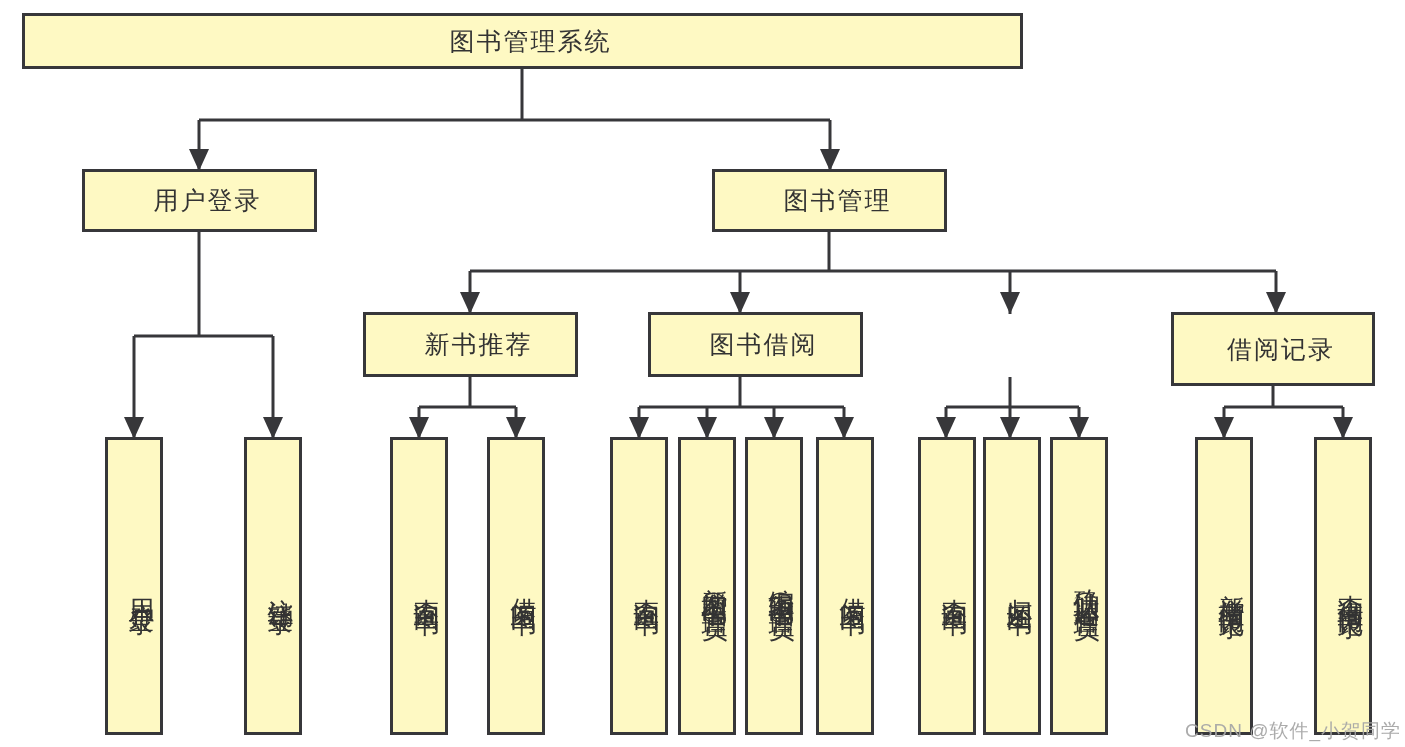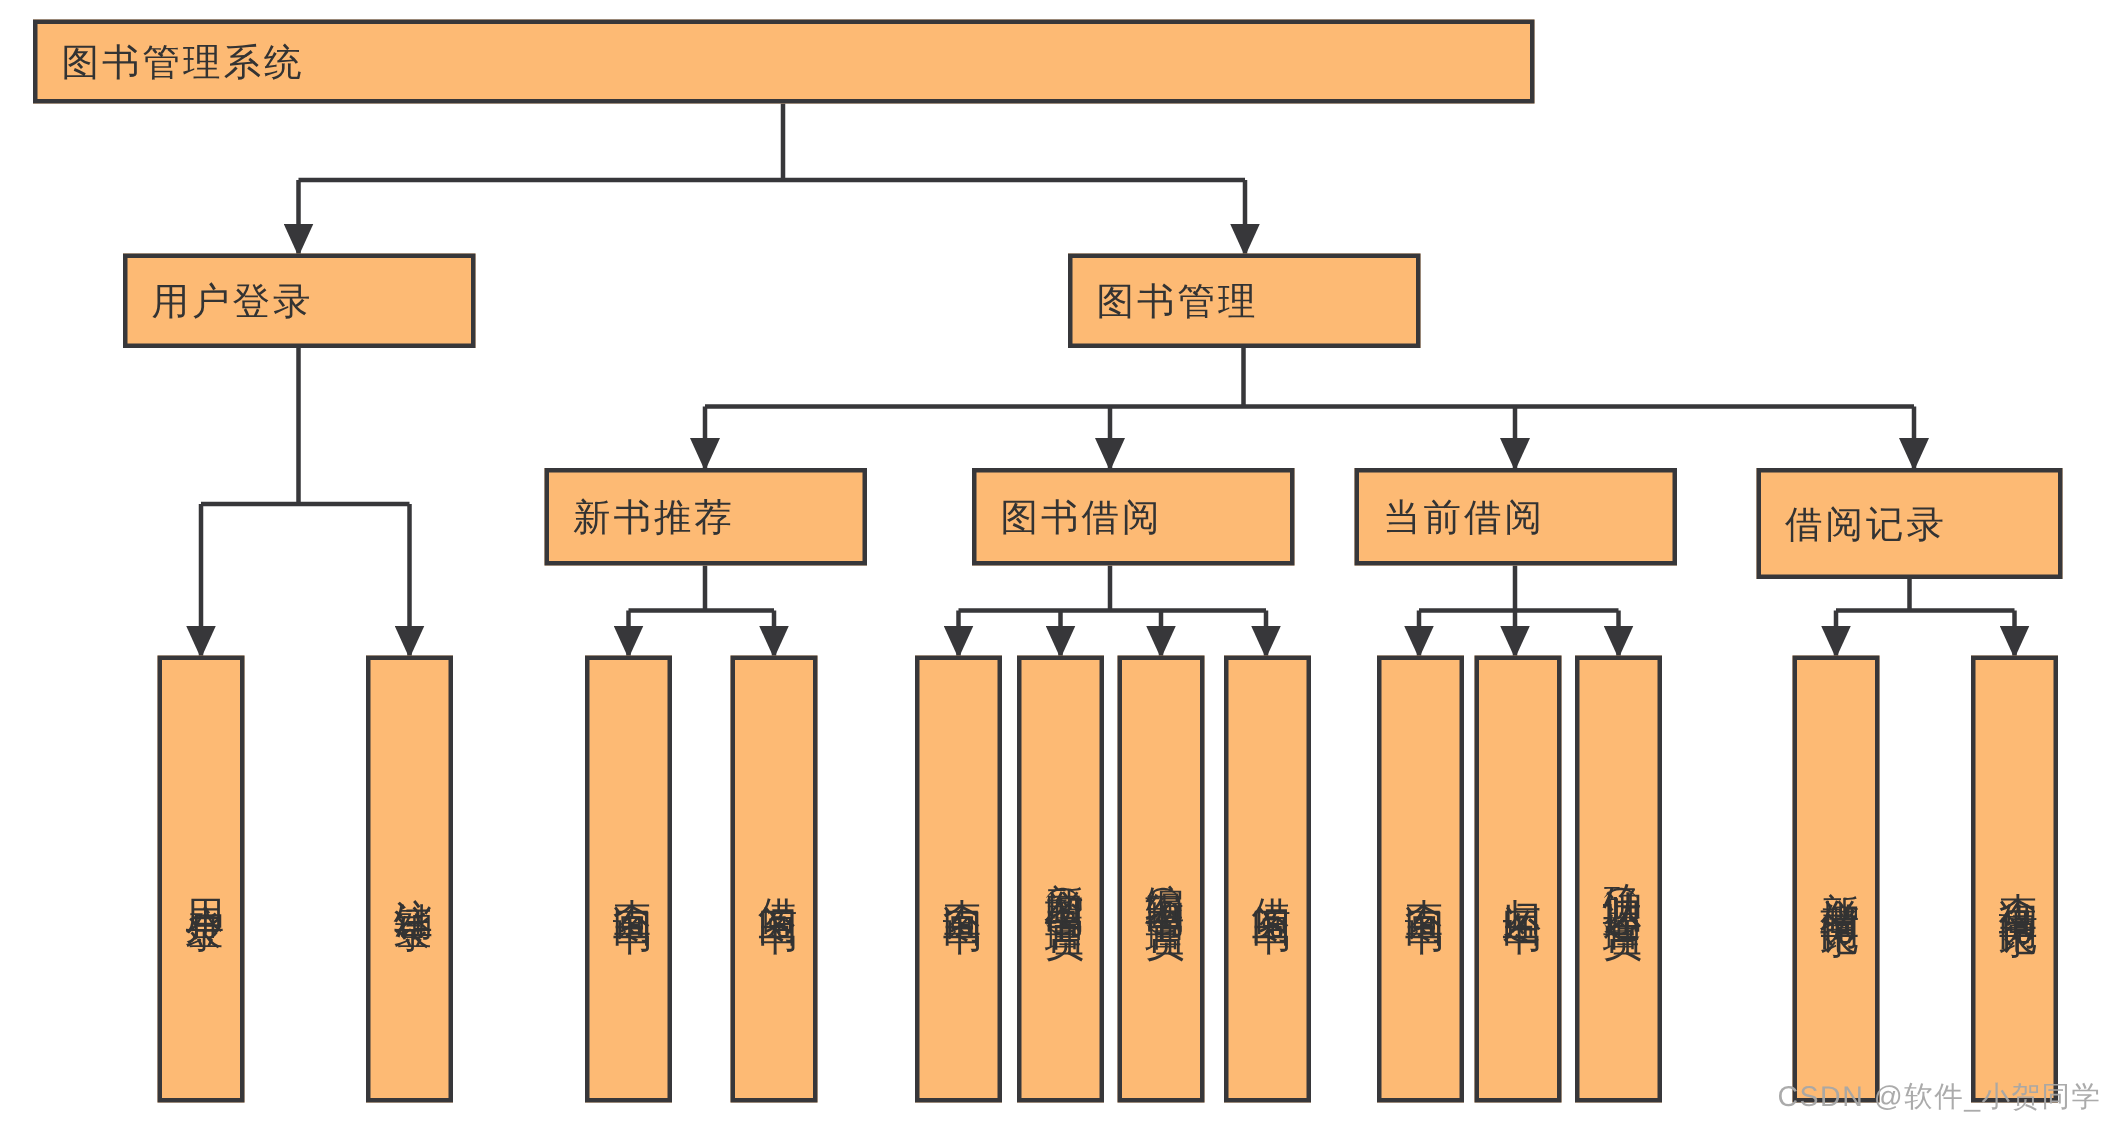--- a/index.html
+++ b/index.html
@@ -12,24 +12,24 @@
     font-family: "Liberation Sans", "DejaVu Sans", sans-serif;
   }
   svg.wires { position:absolute; left:0; top:0; width:1405px; height:747px; z-index:1; }
   svg.wires path.w, svg.wires line.w { stroke:#37373a; stroke-width:3; fill:none; }
   svg.wires .head { fill:#37373a; }
 
   .node {
     position:absolute;
     box-sizing:border-box;
     border:3px solid #37373a;
-    background:#fdba74;
+    background:#fef9c3;
     display:flex;
     align-items:center;
-    justify-content:flex-start;
+    justify-content:center;
     z-index:2;
     padding-left:16px;
   }
   .node .hlabel {
     font-size:25px;
     letter-spacing:2px;
     color:#333333;
     white-space:nowrap;
   }
   .node.leaf .vlabel {
@@ -121,23 +121,20 @@
   <div class="node" style="left:363px;top:312px;width:215px;height:65px">
     <span class="hlabel">新书推荐</span>
   </div>
 
   <div class="node" style="left:712px;top:169px;width:235px;height:63px">
     <span class="hlabel">图书管理</span>
   </div>
   <div class="node" style="left:648px;top:312px;width:215px;height:65px">
     <span class="hlabel">图书借阅</span>
   </div>
-  <div class="node" style="left:903px;top:312px;width:215px;height:65px">
-    <span class="hlabel">当前借阅</span>
-  </div>
   <div class="node" style="left:1171px;top:312px;width:204px;height:74px">
     <span class="hlabel">借阅记录</span>
   </div>
 
   <div class="node leaf" style="left:105px;top:437px;width:58px;height:298px">
     <span class="vlabel">用户登录</span>
   </div>
   <div class="node leaf" style="left:244px;top:437px;width:58px;height:298px">
     <span class="vlabel">注销登录</span>
   </div>

